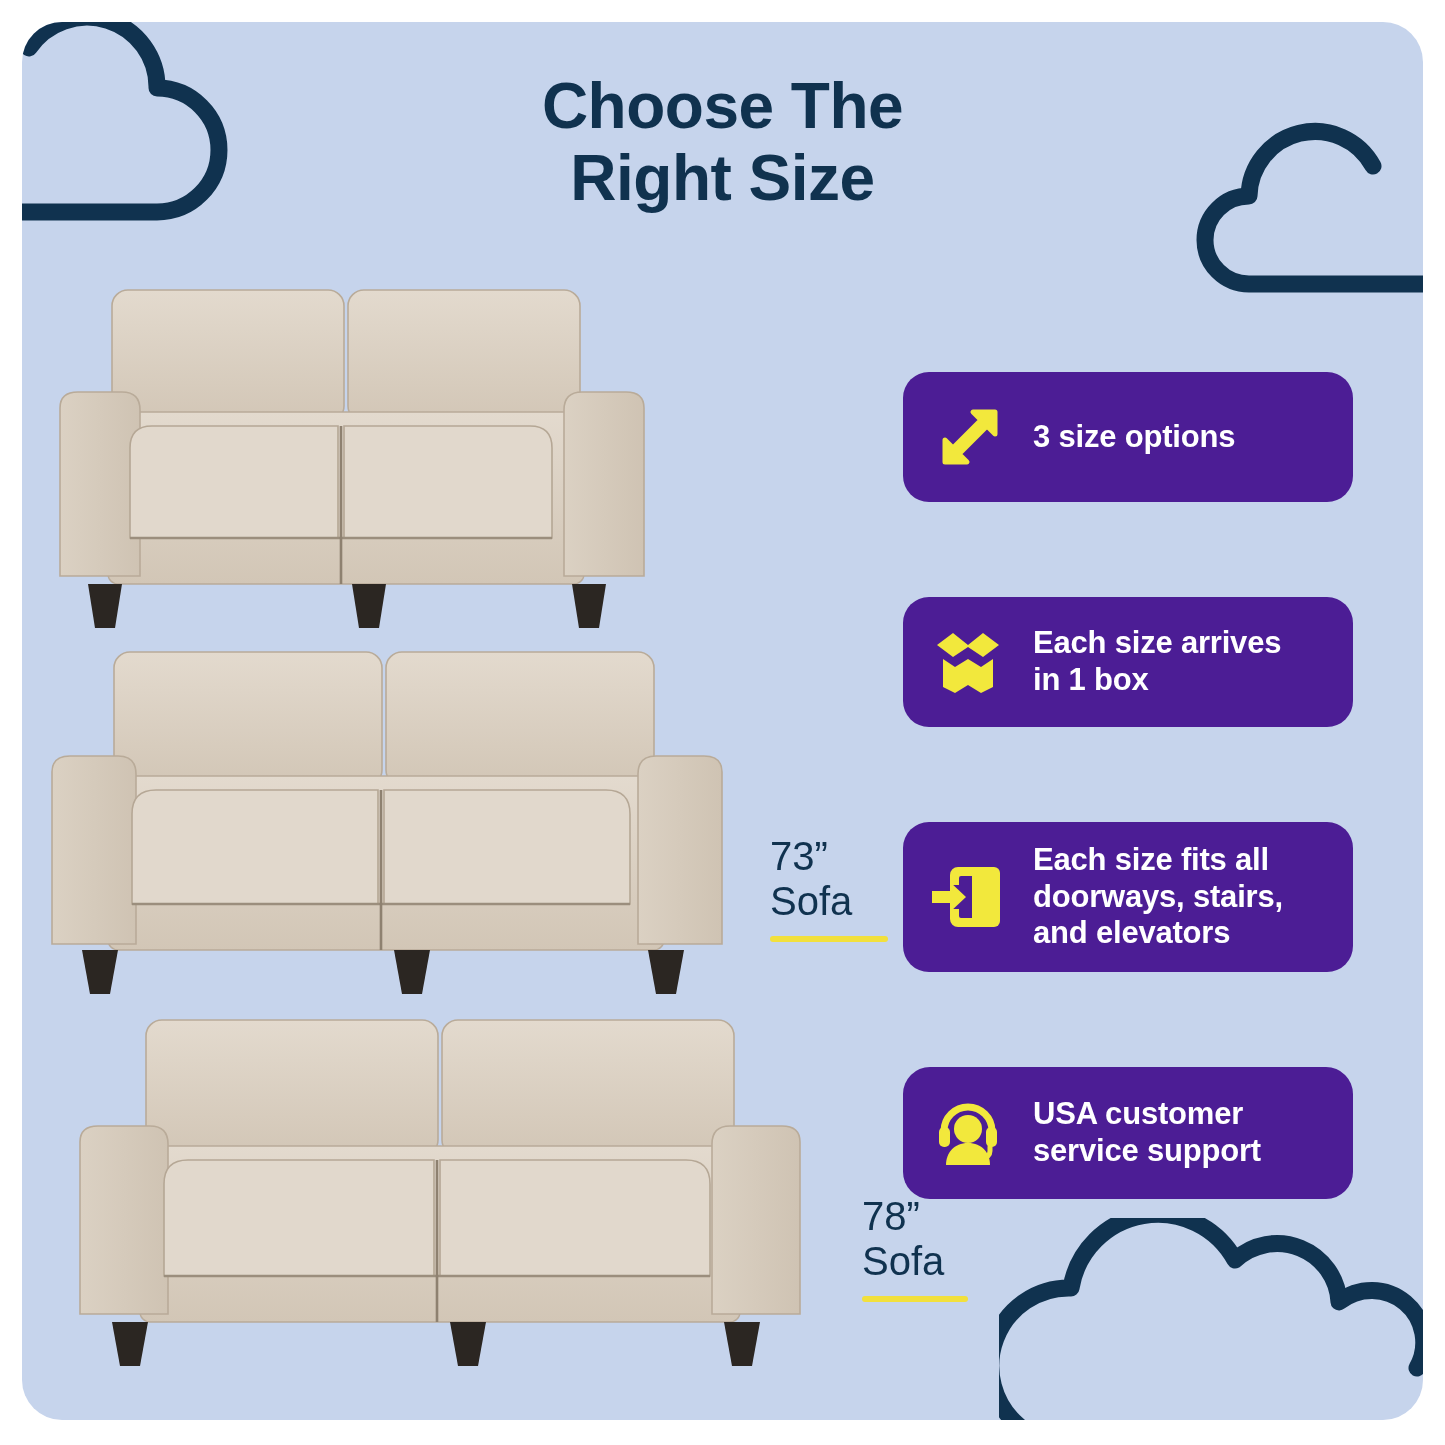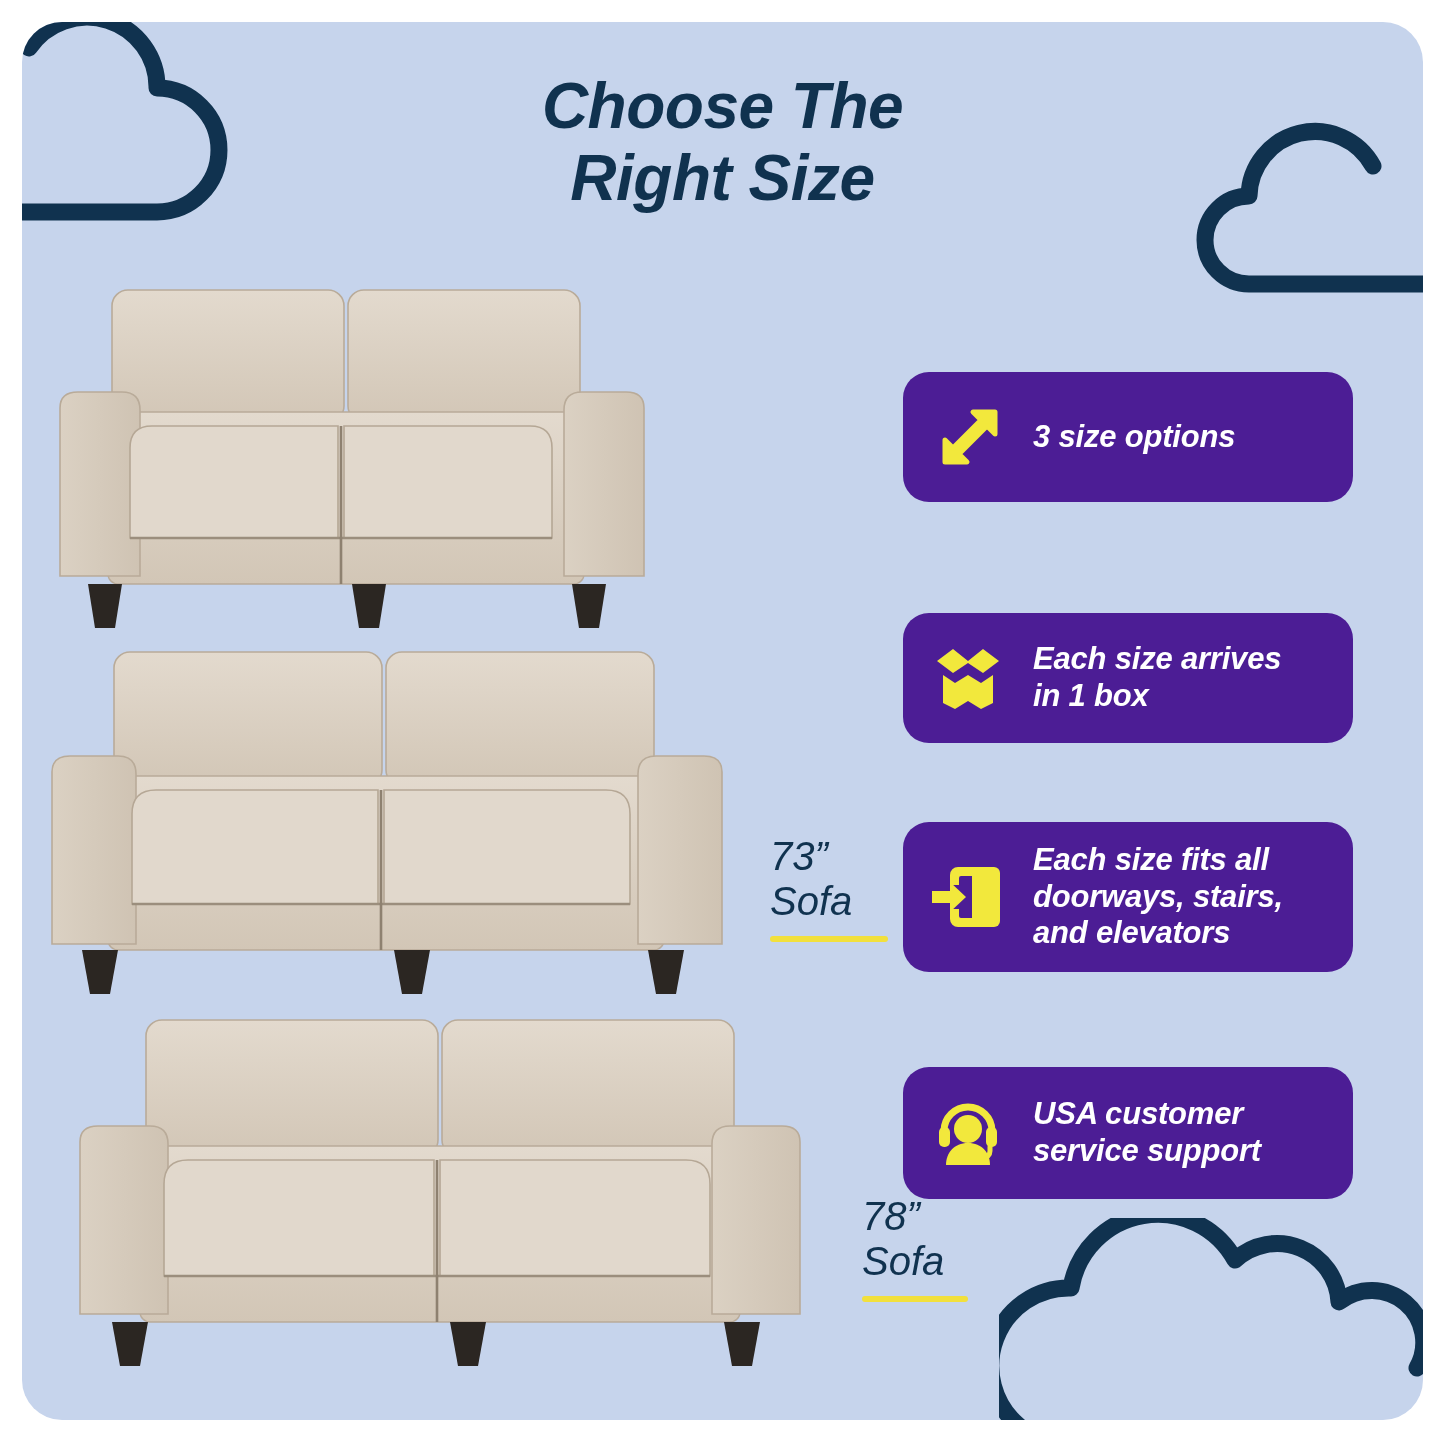--- a/index.html
+++ b/index.html
@@ -6,21 +6,20 @@
   html, body {
     width:1445px; height:1445px;
     background:#ffffff;
     font-family:"Liberation Sans", sans-serif;
     overflow:hidden;
   }
   #stage {
     position:relative;
     width:1240px; height:1445px;
     background:#ffffff;
-    font-style:italic;
   }
   
   #panel {
     position:absolute;
     left:22px; top:22px;
     width:1401px; height:1398px;
     background:#c6d4ec;
     border-radius:40px;
     overflow:hidden;
   }
@@ -86,23 +85,23 @@
     left:0;
     width:450px;
     background:#4c1d95;
     border-radius:26px;
     display:flex;
     align-items:center;
     padding:0 26px;
     gap:26px;
   }
   #card-1 { top:0;   height:130px; }
-  #card-2 { top:225px; height:130px;margin-top:16px; }
+  #card-2 { top:225px; height:130px; }
   #card-3 { top:450px; height:150px; }
-  #card-4 { top:695px; height:132px; }
+  #card-4 { top:695px; height:132px;border-radius:27px; }
 
   .card-icon {
     flex:0 0 auto;
     width:78px; height:78px;
     display:flex; align-items:center; justify-content:center;
   }
   .card-text {
     color:#ffffff;
     font-size:31px;
     font-weight:bold;

